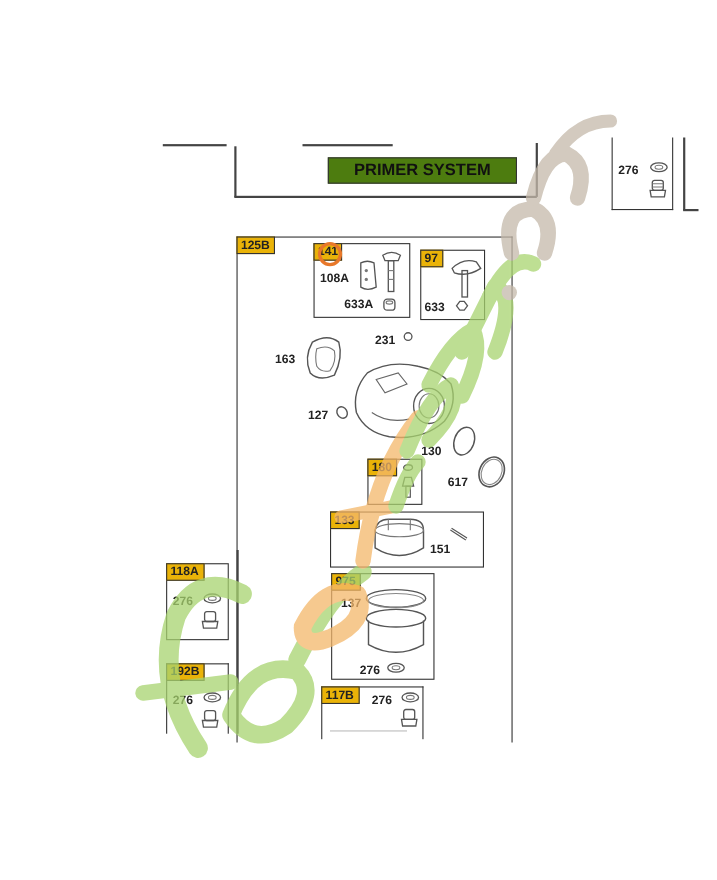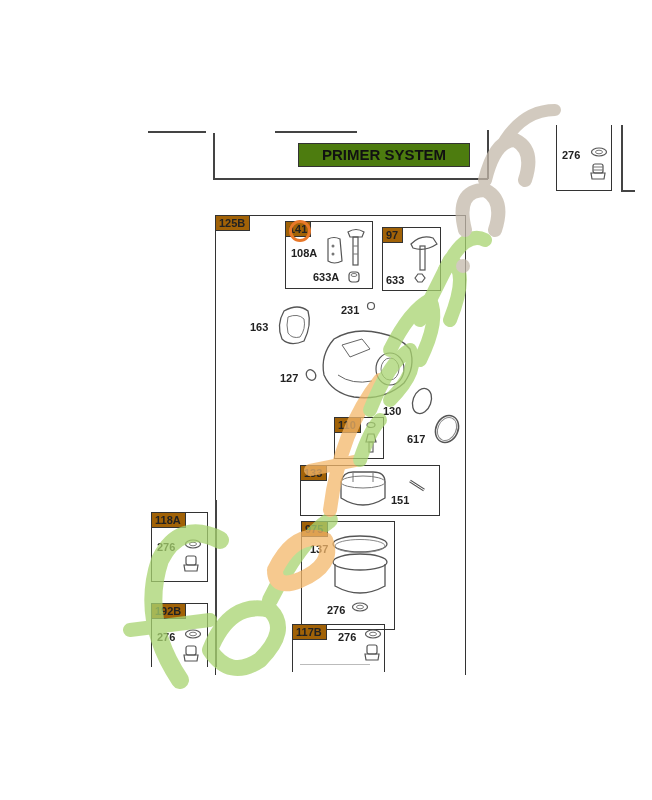--- a/index.html
+++ b/index.html
@@ -1,20 +1,20 @@
 <!DOCTYPE html>
 <html><head>
 <meta charset="utf-8">
 <style>
   html,body{margin:0;padding:0;background:#fff;}
   body{width:652px;height:800px;position:relative;overflow:hidden;font-family:"Liberation Sans",sans-serif;color:#222;}
   .abs{position:absolute;}
   .line{position:absolute;background:#444;}
   .box{position:absolute;border:1.5px solid #333;box-sizing:border-box;background:transparent;}
-  .tag{position:absolute;top:-1px;left:-1px;border:1.5px solid #333;background:#a16207;font-size:11px;font-weight:bold;padding:1px 4px 0 3px;line-height:13px;color:#222;}
+  .tag{position:absolute;top:-1px;left:-1px;border:1.5px solid #333;background:#eab308;font-size:11px;font-weight:bold;padding:1px 4px 0 3px;line-height:13px;color:#222;}
   .lbl{position:absolute;font-size:11px;font-weight:bold;color:#222;white-space:nowrap;}
   .title-box{position:absolute;left:298px;top:143px;width:172px;height:24px;border:1.5px solid #333;box-sizing:border-box;font-weight:bold;font-size:15px;text-align:center;line-height:21px;color:#111;background:#4d7c0f;}
   svg{position:absolute;overflow:visible;}
   .wm{position:absolute;pointer-events:none;}
 </style>
 </head>
 <body>
 
 <div class="line" style="left:148px;top:131px;width:58px;height:1.5px;"></div>
 <div class="line" style="left:275px;top:131px;width:82px;height:1.5px;"></div>
@@ -107,21 +107,21 @@
     <ellipse cx="12" cy="15" rx="9" ry="13" fill="none" stroke="#555" stroke-width="1.3" transform="rotate(20 12 15)"></ellipse>
   </svg>
 
 <div class="lbl" style="left:407px;top:433px;">617</div>
 <svg style="left:432px;top:412px;" width="30" height="34">
     <ellipse cx="15" cy="17" rx="11" ry="14" fill="none" stroke="#555" stroke-width="1.5" transform="rotate(25 15 17)"></ellipse>
     <ellipse cx="15" cy="17" rx="9" ry="12" fill="none" stroke="#888" stroke-width="1" transform="rotate(25 15 17)"></ellipse>
   </svg>
 
 <div class="box" style="left:334px;top:417px;width:50px;height:42px;">
-  <div class="tag">110</div>
+  <div class="tag">180</div>
   <svg style="left:30px;top:3px;" width="12" height="8">
       <ellipse cx="6" cy="4" rx="4" ry="2.5" fill="none" stroke="#555" stroke-width="1.2"></ellipse>
     </svg>
   <svg style="left:30px;top:14px;" width="12" height="24">
       <path d="M3 2 h6 l2 8 h-10 z" fill="none" stroke="#555" stroke-width="1.2"></path>
       <rect x="4" y="10" width="4" height="10" fill="none" stroke="#555" stroke-width="1.1"></rect>
     </svg>
 </div>
 
 <div class="box" style="left:300px;top:465px;width:140px;height:51px;">
@@ -131,21 +131,21 @@
       <ellipse cx="26" cy="14" rx="22" ry="6" fill="none" stroke="#777" stroke-width="1"></ellipse>
       <path d="M16 4 v10 M36 4 v10" stroke="#777" stroke-width="1"></path>
     </svg>
   <div class="lbl" style="left:90px;top:28px;">151</div>
   <svg style="left:106px;top:12px;" width="20" height="16">
       <line x1="3" y1="3" x2="17" y2="12" stroke="#555" stroke-width="3"></line>
       <line x1="3" y1="3" x2="17" y2="12" stroke="#fff" stroke-width="1"></line>
     </svg>
 </div>
 
-<div class="box" style="left:301px;top:521px;width:94px;height:109px;">
+<div class="box" style="left:301px;top:521px;width:94px;height:97px;">
   <div class="tag">975</div>
   <div class="lbl" style="left:8px;top:21px;">137</div>
   <svg style="left:28px;top:12px;" width="60" height="68">
       <ellipse cx="30" cy="10" rx="27" ry="8" fill="none" stroke="#555" stroke-width="1.3"></ellipse>
       <ellipse cx="30" cy="12" rx="25" ry="6.5" fill="none" stroke="#888" stroke-width="1"></ellipse>
       <ellipse cx="30" cy="28" rx="27" ry="8" fill="none" stroke="#555" stroke-width="1.3"></ellipse>
       <path d="M5 30 v22 q25 14 50 0 v-22" fill="none" stroke="#555" stroke-width="1.3"></path>
     </svg>
   <div class="lbl" style="left:25px;top:82px;">276</div>
   <svg style="left:49px;top:80px;" width="18" height="10">

